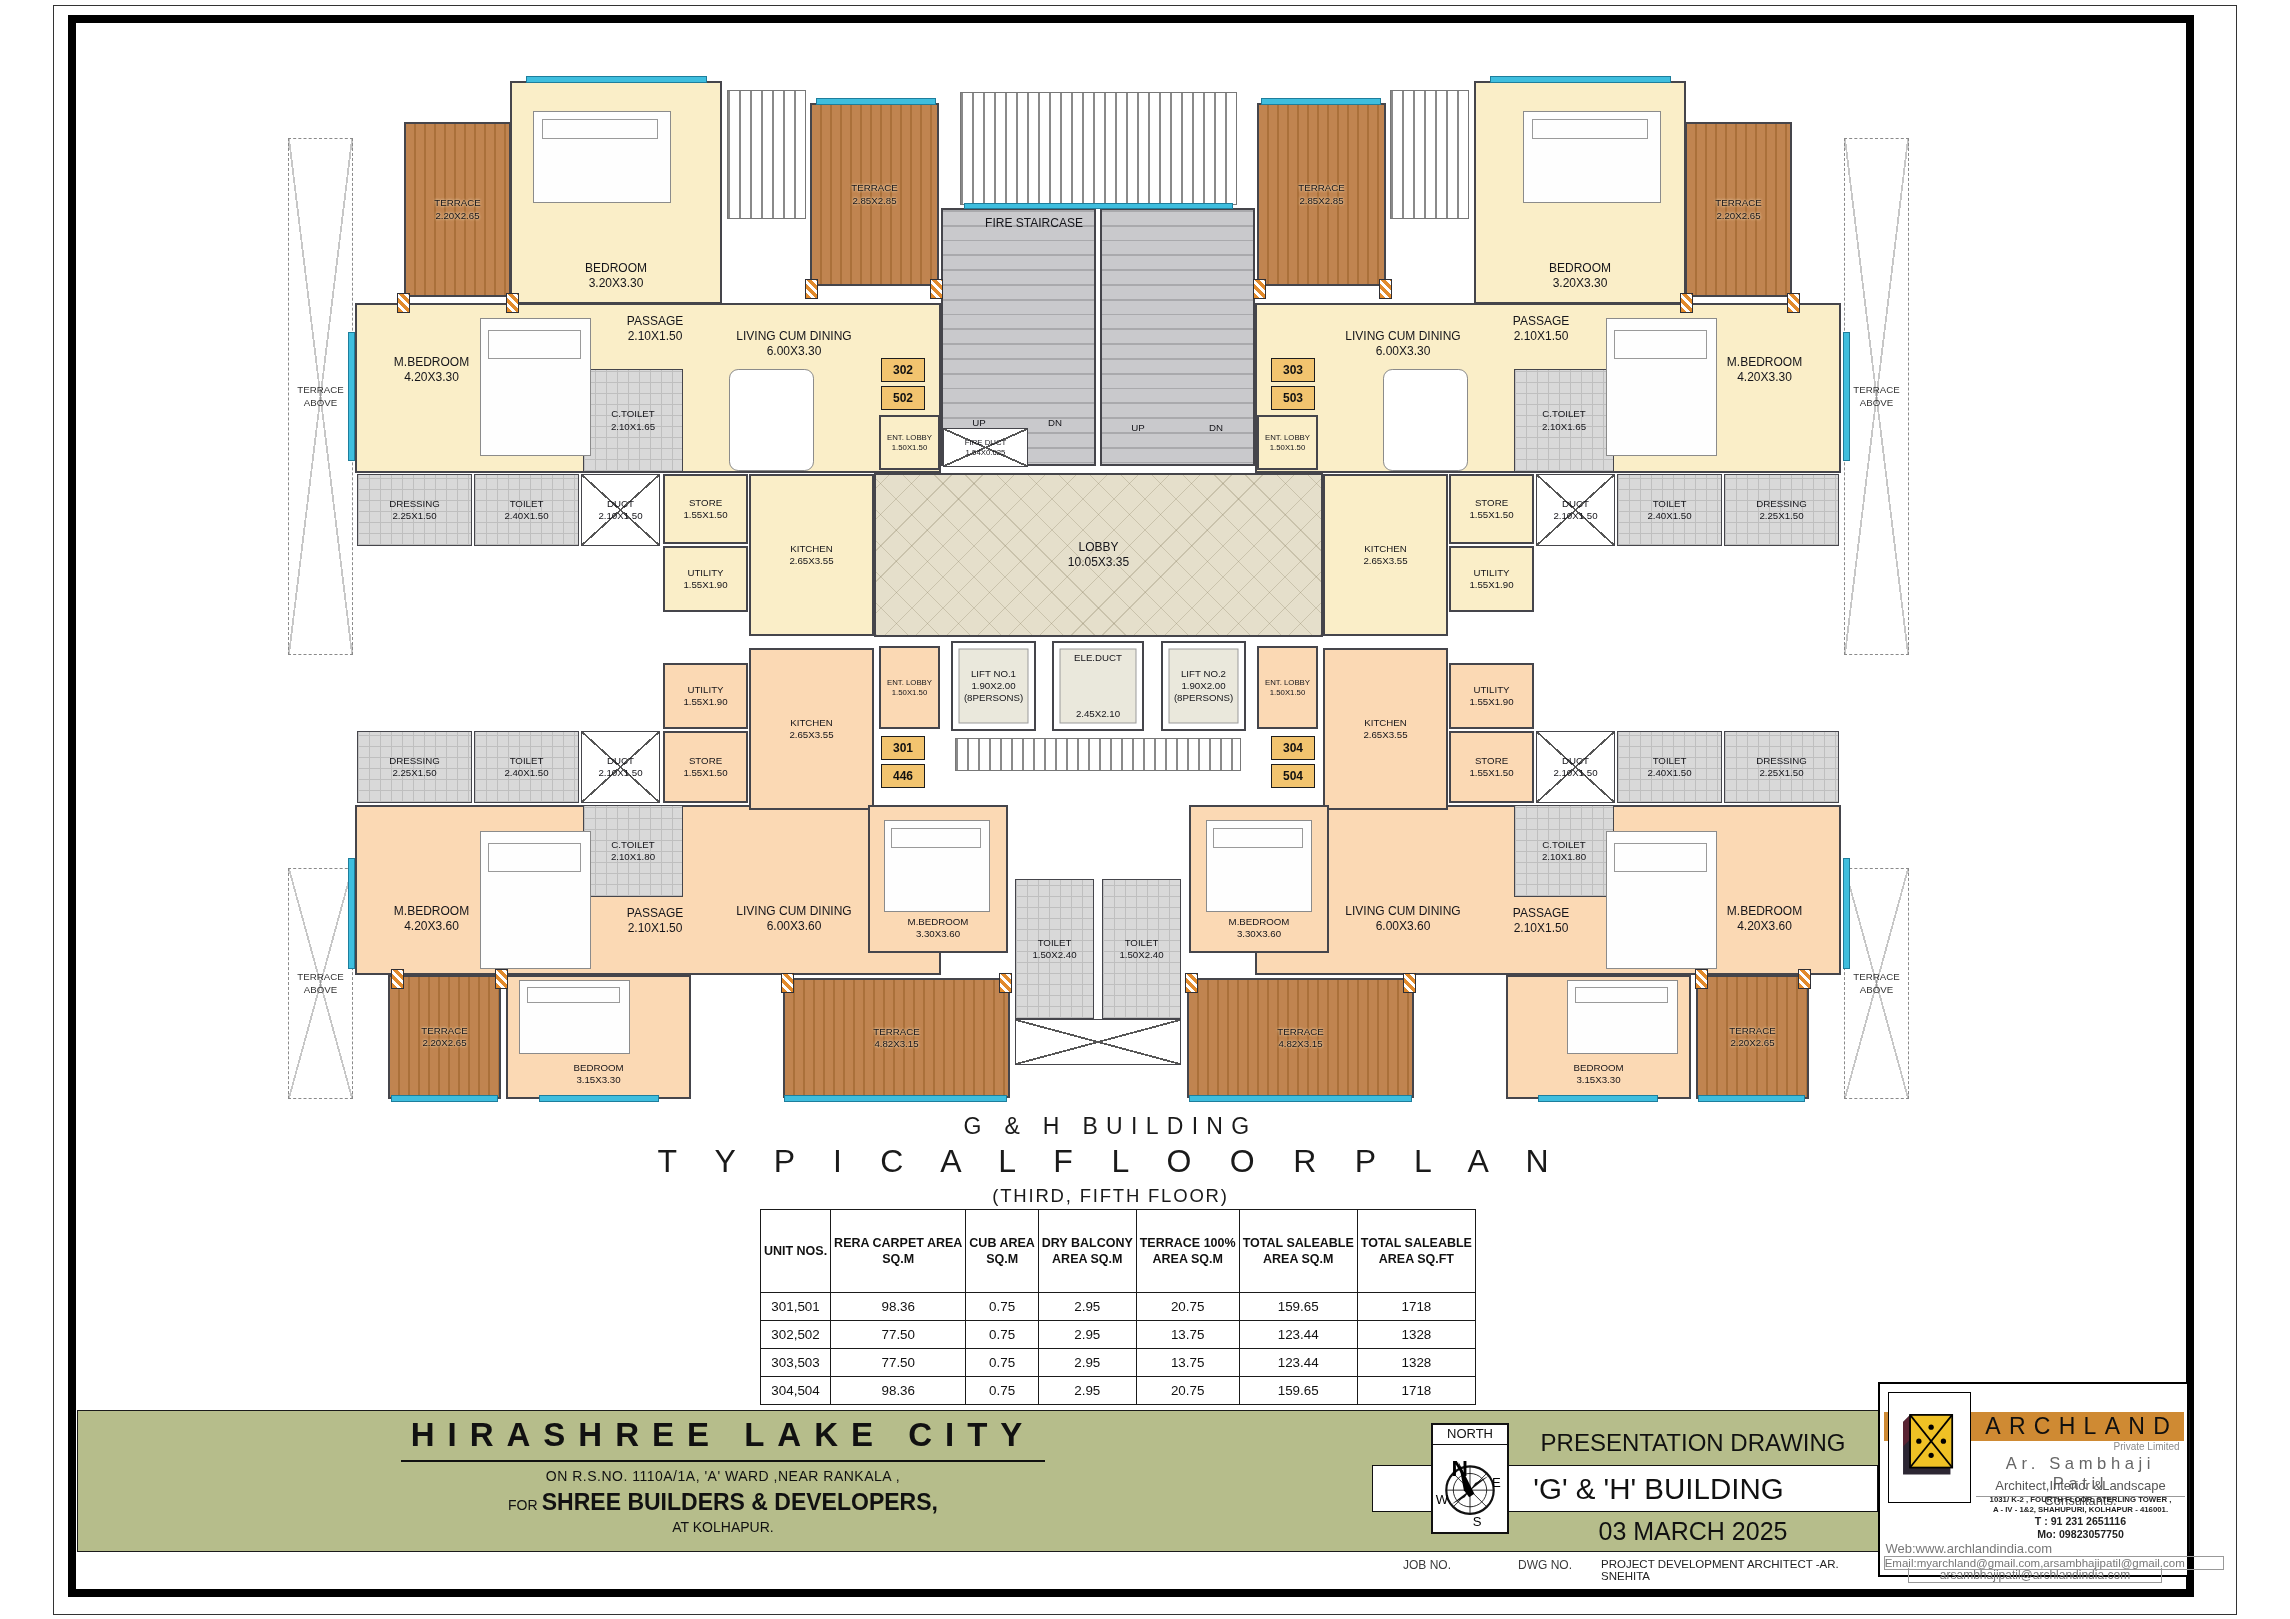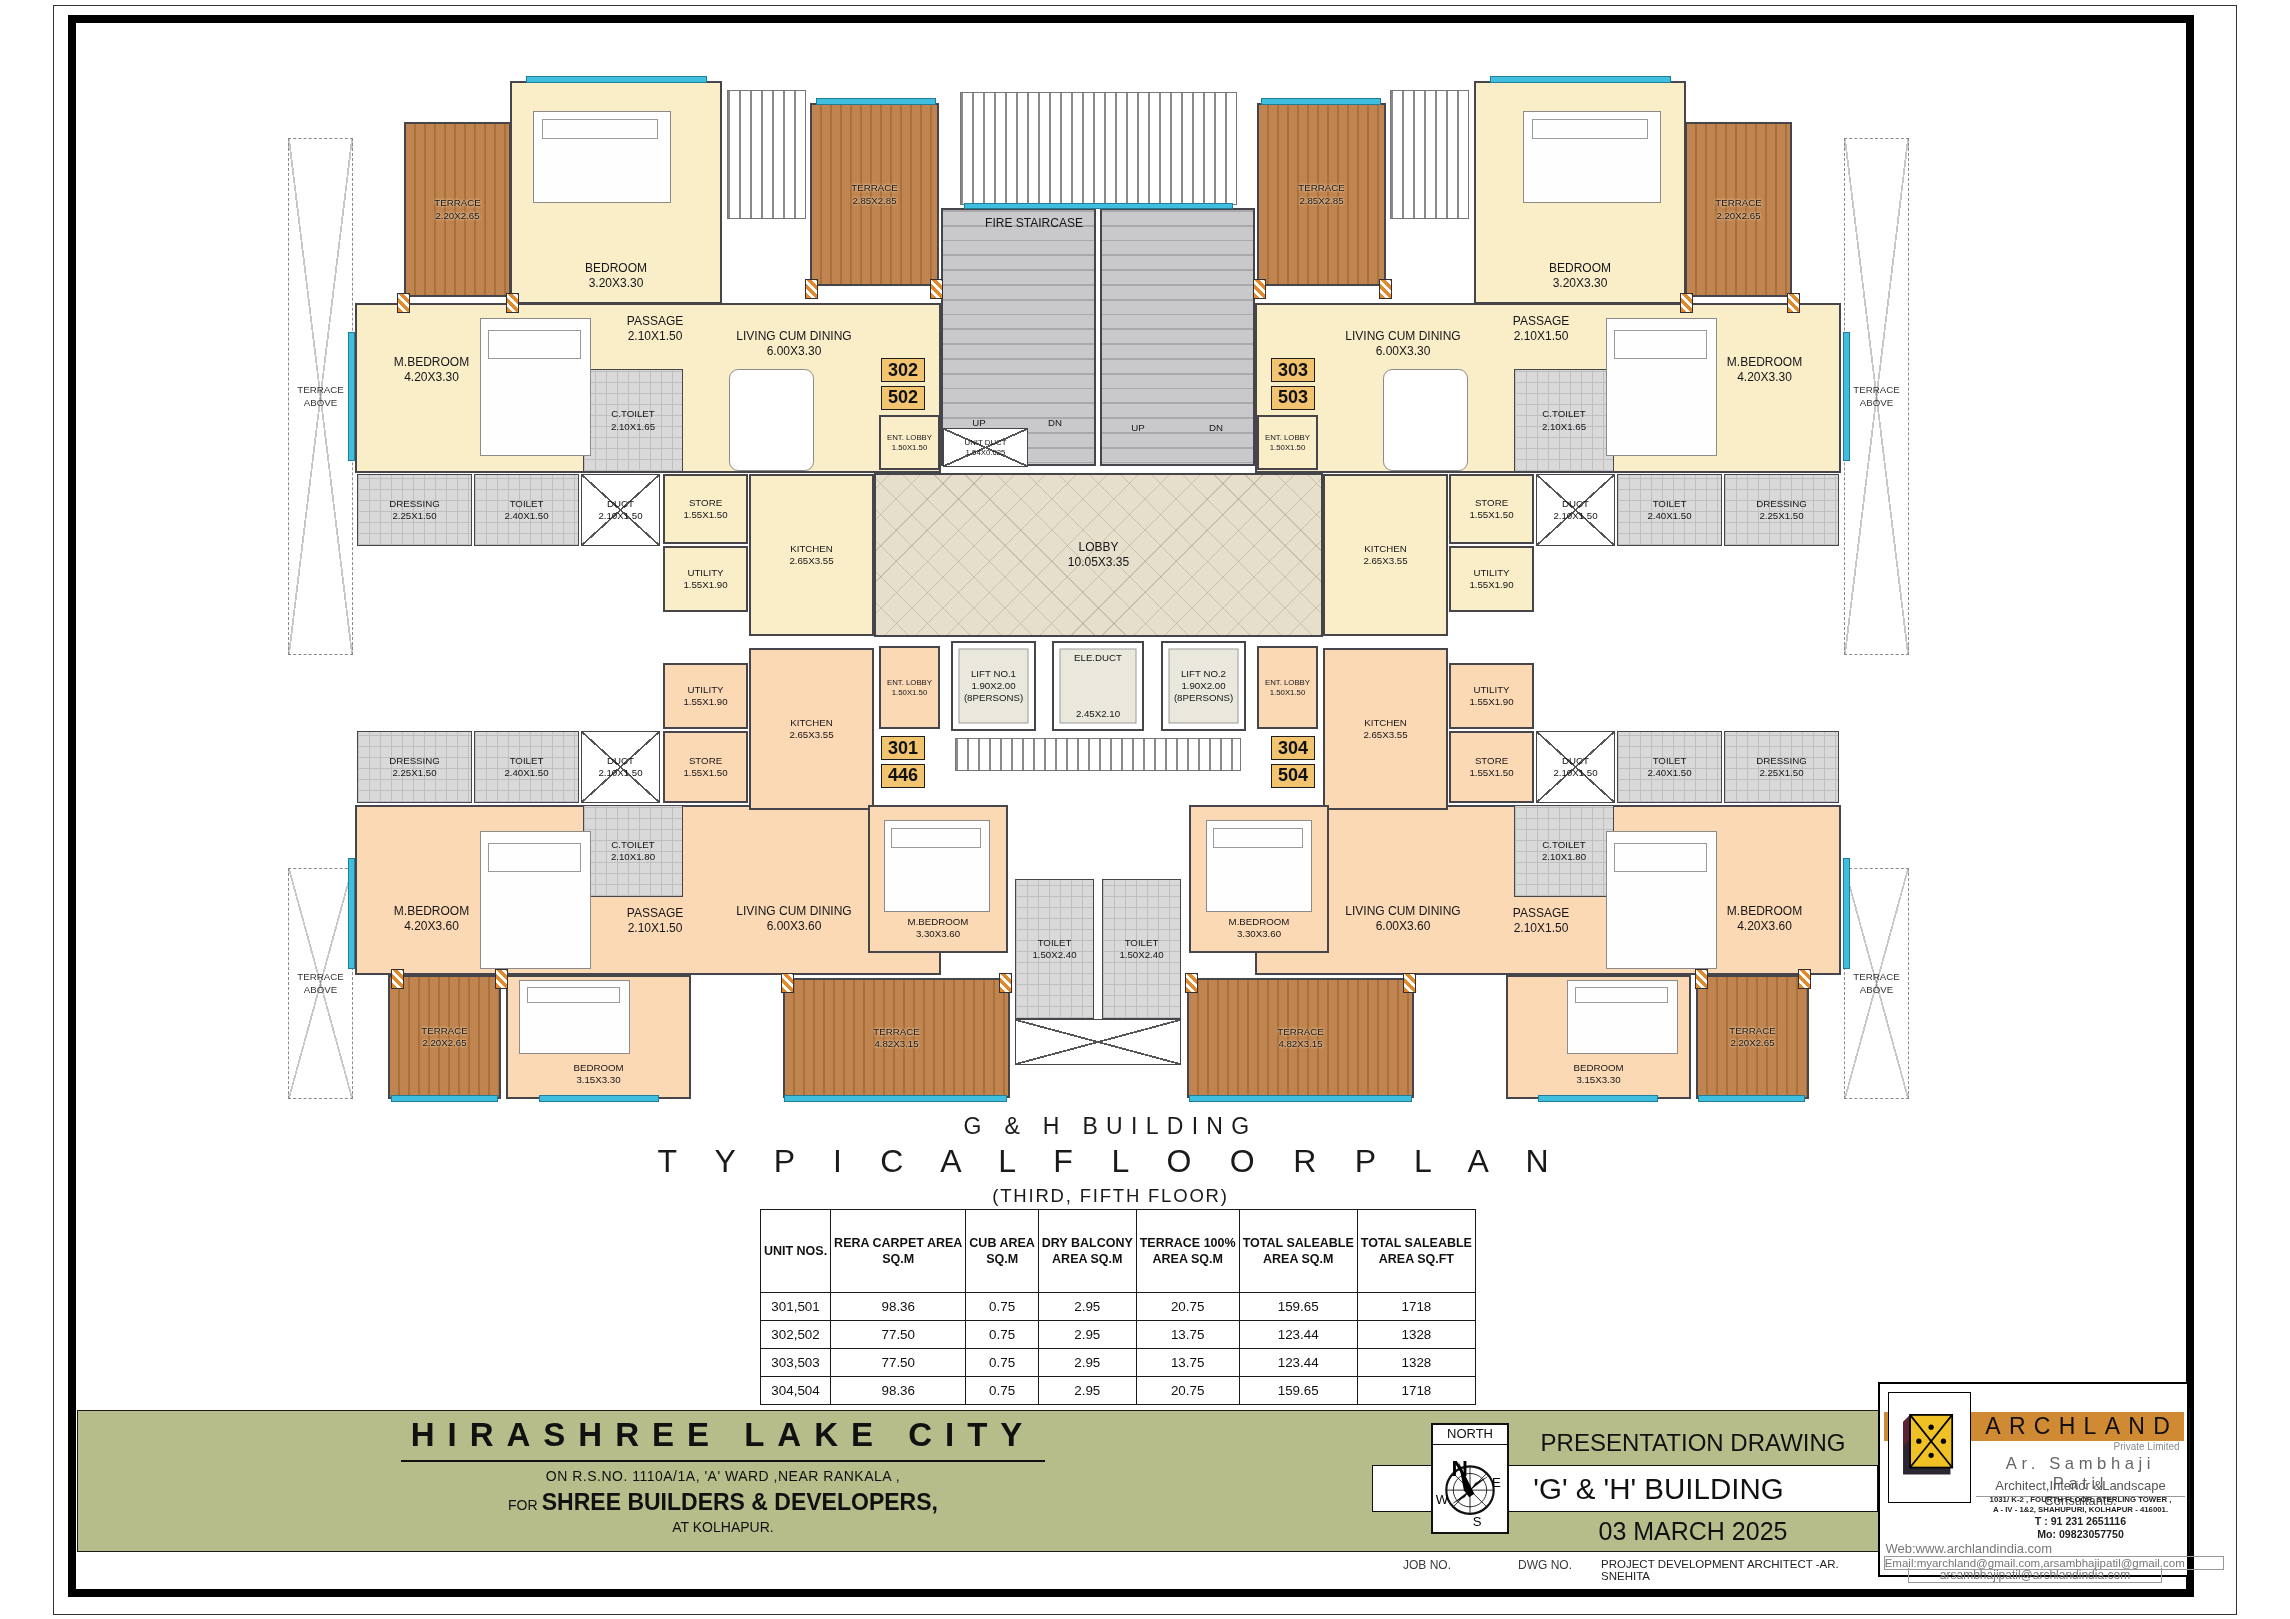--- a/index.html
+++ b/index.html
@@ -40,21 +40,21 @@
   .dashed{border:1.8px dashed #8a8a8a;color:#333;z-index:1;
         background-image:linear-gradient(to top right,transparent calc(50% - 0.9px),rgba(0,0,0,.22) calc(50% - 0.9px),rgba(0,0,0,.22) calc(50% + 0.9px),transparent calc(50% + 0.9px)),
                          linear-gradient(to bottom right,transparent calc(50% - 0.9px),rgba(0,0,0,.22) calc(50% - 0.9px),rgba(0,0,0,.22) calc(50% + 0.9px),transparent calc(50% + 0.9px));}
   .dashed .rl{font-size:9.7px;color:#333;white-space:normal;}
   .text{border:none;background:none;z-index:5;}
   .win{position:absolute;background:#3fbede;border:0.9px solid #1e7e9c;box-sizing:border-box;z-index:6;}
   .colm{position:absolute;background:repeating-linear-gradient(45deg,#e28a2b 0 3.7px,#fff 3.7px 6.5px);
         border:1.8px solid #2f2f35;box-sizing:border-box;z-index:7;}
   .tag{position:absolute;z-index:8;display:flex;flex-direction:column;gap:3.7px;}
   .tag .tbox{width:44px;height:40px;box-sizing:border-box;border:1.8px solid #1d1d1d;background:#f2c46f;
-        font-size:18px;font-weight:bold;display:flex;align-items:center;justify-content:center;}
+        font-size:12px;font-weight:bold;display:flex;align-items:center;justify-content:center;}
   .furn-bed{position:absolute;background:#fefefe;border:1.8px solid #8b8b8b;box-sizing:border-box;z-index:3;}
   .furn-bed::after{content:"";position:absolute;left:6%;top:8%;width:84%;height:20%;border:0.9px solid #9a9a9a;}
   .furn-table{position:absolute;background:#fff;border:1.8px solid #8b8b8b;border-radius:9.2px;box-sizing:border-box;z-index:3;}
 
   
   .pt-building{position:absolute;left:649px;top:1113px;width:923px;text-align:center;
         font-size:23px;letter-spacing:8.3px;color:#1a1a1a;}
   .pt-main{position:absolute;left:649px;top:1143px;width:923px;text-align:center;
         font-size:32px;letter-spacing:14.8px;color:#1a1a1a;}
   .pt-sub{position:absolute;left:649px;top:1185px;width:923px;text-align:center;
@@ -223,21 +223,21 @@
         <span class="rl">C.TOILET</span>
         <span class="rd">2.10X1.65</span>
       </div>
       <div class="room yellow xs" style="left: 1257px; top: 415px; width: 61px; height: 55px;">
         <span class="rl">ENT. LOBBY</span>
         <span class="rd">1.50X1.50</span>
       </div>
       <div class="room stair" style="left: 941px; top: 208px; width: 155px; height: 258px;"></div>
       <div class="room stair" style="left: 1100px; top: 208px; width: 155px; height: 258px;"></div>
       <div class="room whitex xs" style="left: 943px; top: 428px; width: 85px; height: 39px;">
-        <span class="rl">UNIT DUCT</span>
+        <span class="rl">FIRE DUCT</span>
         <span class="rd">1.54X0.625</span>
       </div>
       <div class="room lobby" style="left: 874px; top: 473px; width: 449px; height: 164px;">
         <span class="rl">LOBBY</span>
         <span class="rd">10.05X3.35</span>
       </div>
       <div class="room lift sm" style="left: 951px; top: 641px; width: 85px; height: 90px;">
         <span class="rl">LIFT NO.1</span>
         <span class="rd">1.90X2.00</span>
         <span class="rd">(8PERSONS)</span>

